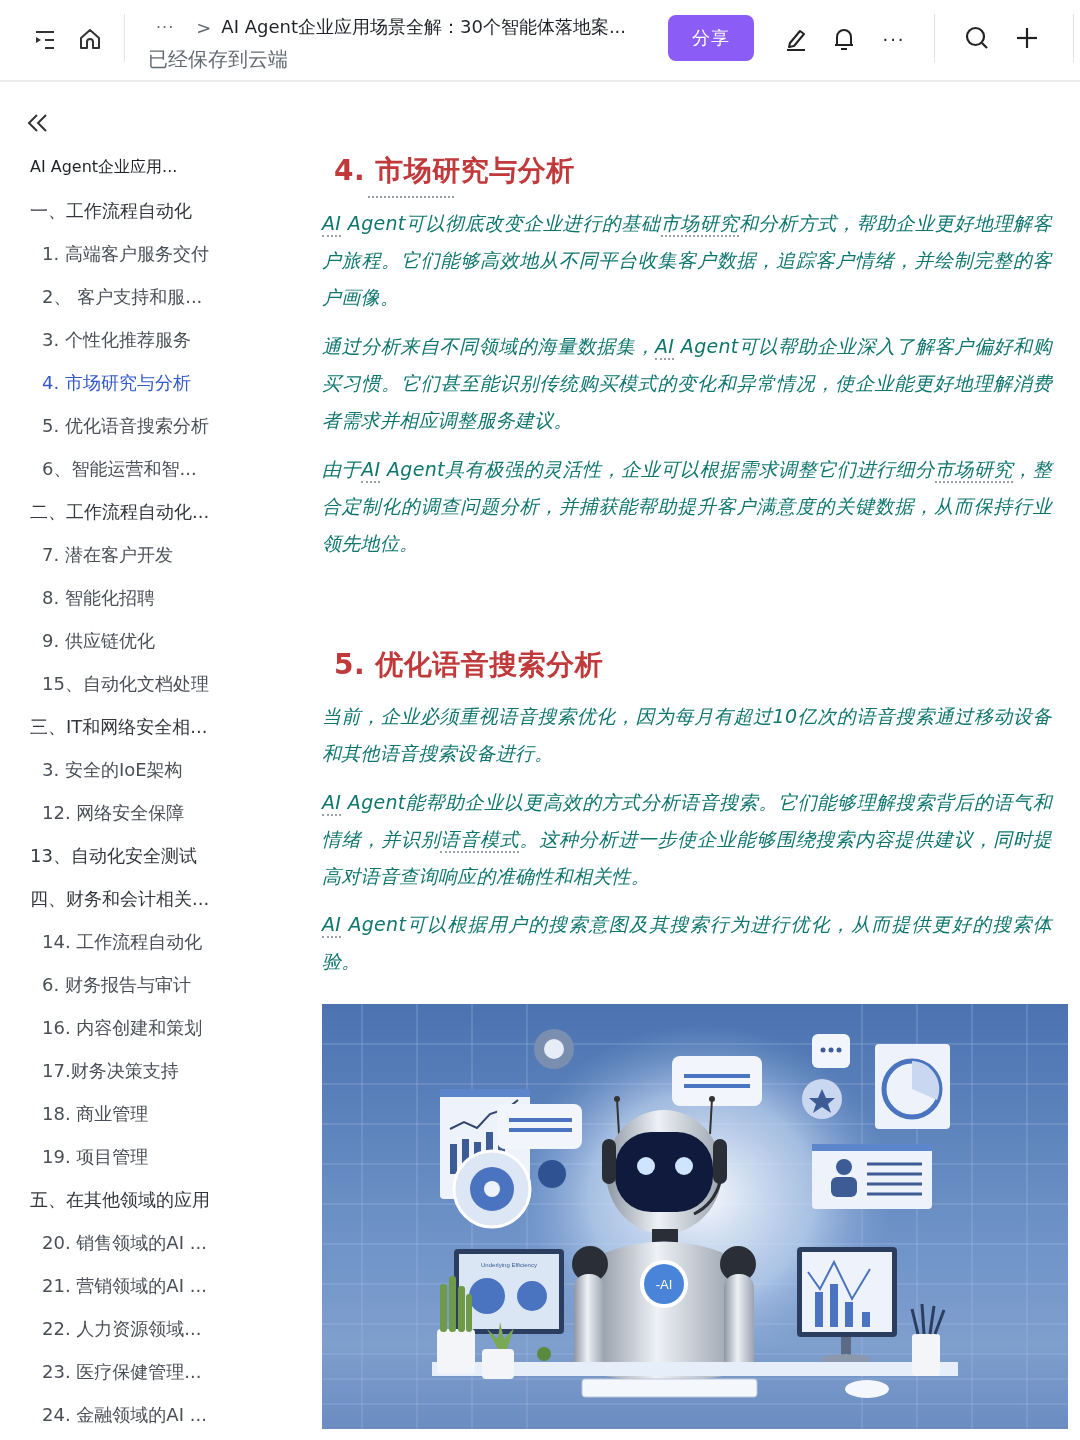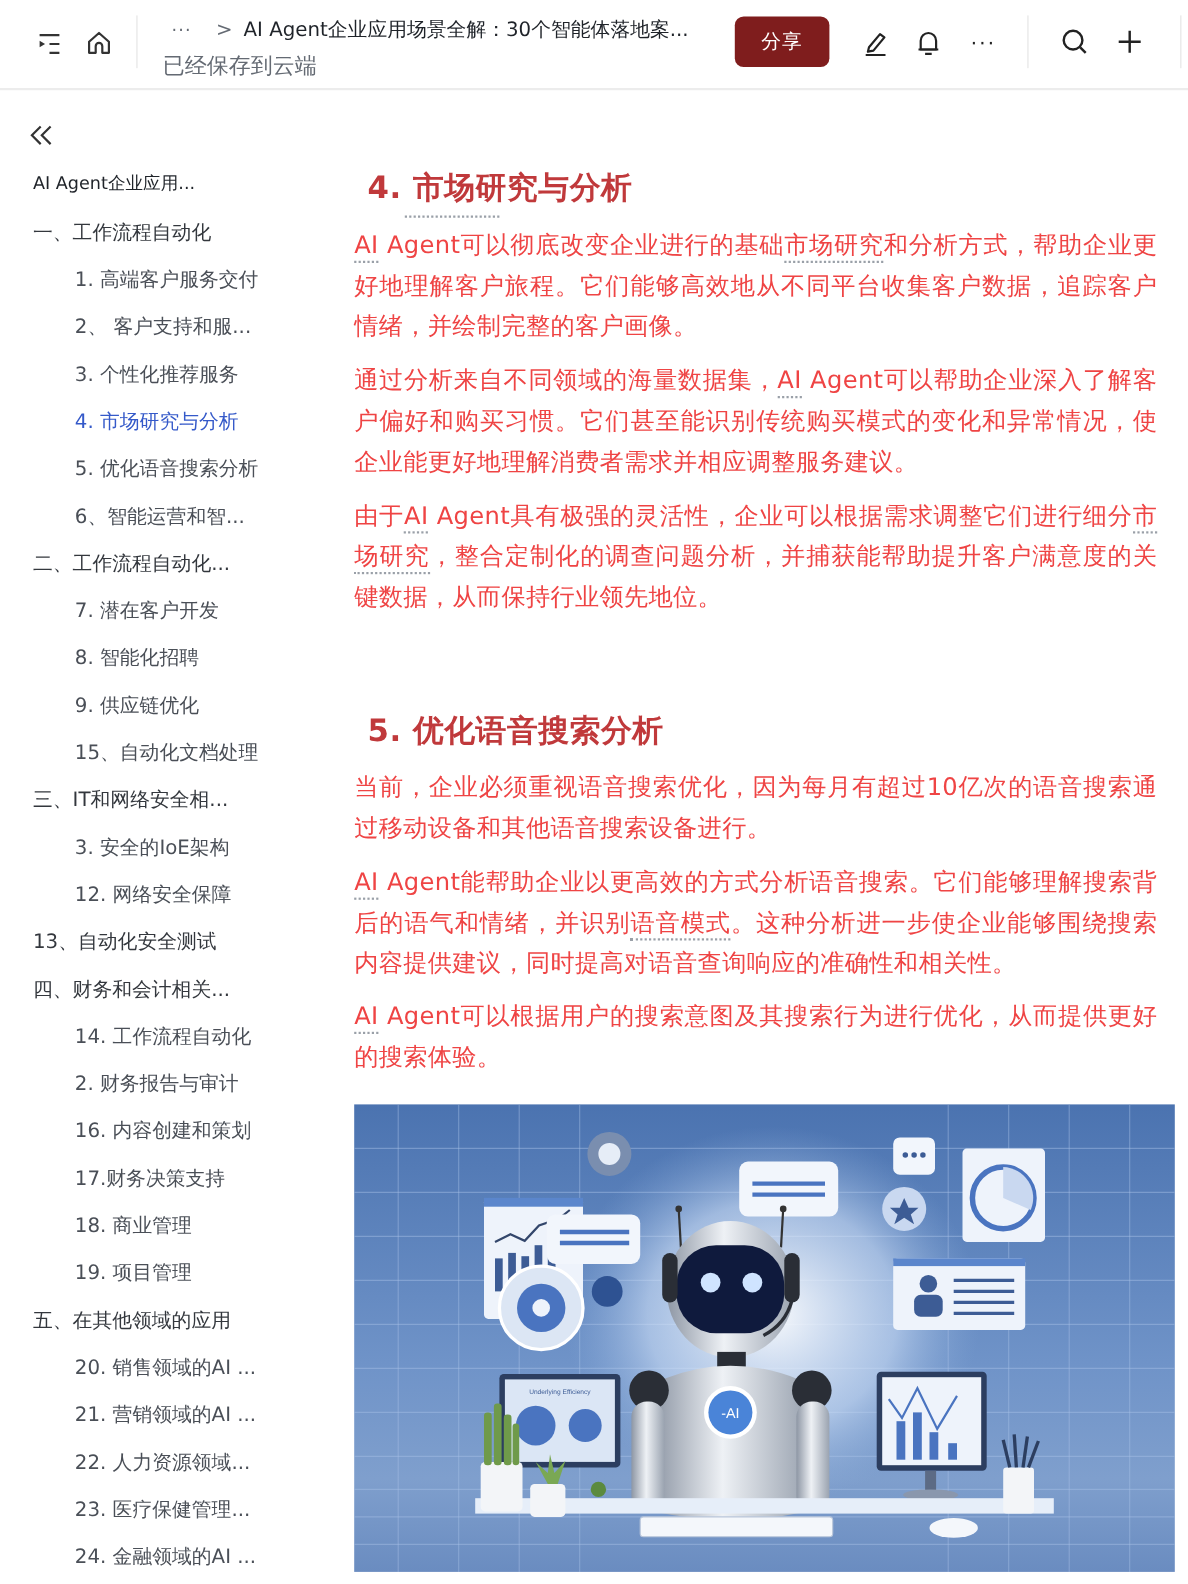--- a/index.html
+++ b/index.html
@@ -7,37 +7,37 @@
   body { font-family: "DejaVu Sans", "Liberation Sans", sans-serif; color: #1f2329; position: relative; }
 
   
   .header { position: absolute; left: 0; top: 0; width: 1080px; height: 82px; background: #fff; border-bottom: 2px solid #ececec; }
   .hicon { position: absolute; display: flex; align-items: center; justify-content: center; cursor: pointer; }
   .vsep { position: absolute; top: 14px; width: 1px; height: 48px; background: #e3e3e3; }
   .crumb { position: absolute; left: 156px; top: 14px; height: 26px; display: flex; align-items: center; font-size: 18px; color: #1f2329; white-space: nowrap; }
   .crumb .more { color: #646a73; letter-spacing: 1px; margin-right: 22px; font-size: 16px; }
   .crumb .chev { color: #646a73; margin-right: 10px; font-size: 18px; }
   .saved { position: absolute; left: 148px; top: 46px; font-size: 20px; color: #646a73; }
-  .share-btn { position: absolute; left: 668px; top: 15px; width: 86px; height: 46px; background: #7f1d1d; border-radius: 8px; color: #fff; font-size: 18px; display: flex; align-items: center; justify-content: center; border: none; cursor: pointer; letter-spacing: 1px; }
+  .share-btn { position: absolute; left: 668px; top: 15px; width: 86px; height: 46px; background: #8b5cf6; border-radius: 8px; color: #fff; font-size: 18px; display: flex; align-items: center; justify-content: center; border: none; cursor: pointer; letter-spacing: 1px; }
 
   
   .sidebar { position: absolute; left: 0; top: 84px; width: 290px; height: 1356px; }
   .collapse { position: absolute; left: 26px; top: 28px; width: 26px; height: 26px; cursor: pointer; }
   .toc { position: absolute; left: 0; top: 62px; width: 290px; list-style: none; }
   .toc li { height: 43px; display: flex; align-items: center; font-size: 18px; color: #33373d; white-space: nowrap; overflow: hidden; cursor: pointer; }
   .toc li.l0 { padding-left: 30px; }
-  .toc li.l1 { padding-left: 68px; color: #4a4f57; }
+  .toc li.l1 { padding-left: 42px; color: #4a4f57; }
   .toc li.title { font-size: 16px; color: #1f2329; }
   .toc li.active { color: #3459c9; }
 
   
   .main { position: absolute; left: 322px; top: 84px; width: 736px; }
   .h2 { position: absolute; left: 12px; font-size: 28px; font-weight: bold; color: #c0393b; letter-spacing: 0.5px; }
   .h2 .dots { position: absolute; left: 34px; bottom: -8px; width: 86px; border-bottom: 2px dotted #9aa0a8; }
-  .para { position: absolute; left: 0; width: 730px; font-size: 22px; line-height: 37px; color: #ef4444; text-align: justify; letter-spacing: 0.3px; }
+  .para { position: absolute; left: 0; width: 730px; font-size: 19px; line-height: 37px; color: #0f766e; text-align: justify; letter-spacing: 0.3px; font-style: italic; }
   .dotu { border-bottom: 2px dotted #9aa0a8; padding-bottom: 1px; }
 
   
   .illus { position: absolute; left: 322px; top: 1004px; width: 746px; height: 425px; overflow: hidden; background: linear-gradient(180deg,#4b73b0 0%,#6f93c8 55%,#7f9fcd 80%,#6a8cc0 100%); }
 </style>
 </head>
 <body>
 
 <div class="header">
   <div class="hicon" style="left:30px;top:26px;width:30px;height:28px;">
@@ -114,21 +114,21 @@
     <li class="l1">7. 潜在客户开发</li>
     <li class="l1">8. 智能化招聘</li>
     <li class="l1">9. 供应链优化</li>
     <li class="l1">15、自动化文档处理</li>
     <li class="l0">三、IT和网络安全相...</li>
     <li class="l1">3. 安全的IoE架构</li>
     <li class="l1">12. 网络安全保障</li>
     <li class="l0">13、自动化安全测试</li>
     <li class="l0">四、财务和会计相关...</li>
     <li class="l1">14. 工作流程自动化</li>
-    <li class="l1">2. 财务报告与审计</li>
+    <li class="l1">6. 财务报告与审计</li>
     <li class="l1">16. 内容创建和策划</li>
     <li class="l1">17.财务决策支持</li>
     <li class="l1">18. 商业管理</li>
     <li class="l1">19. 项目管理</li>
     <li class="l0">五、在其他领域的应用</li>
     <li class="l1">20. 销售领域的AI ...</li>
     <li class="l1">21. 营销领域的AI ...</li>
     <li class="l1">22. 人力资源领域...</li>
     <li class="l1">23. 医疗保健管理...</li>
     <li class="l1">24. 金融领域的AI ...</li>

